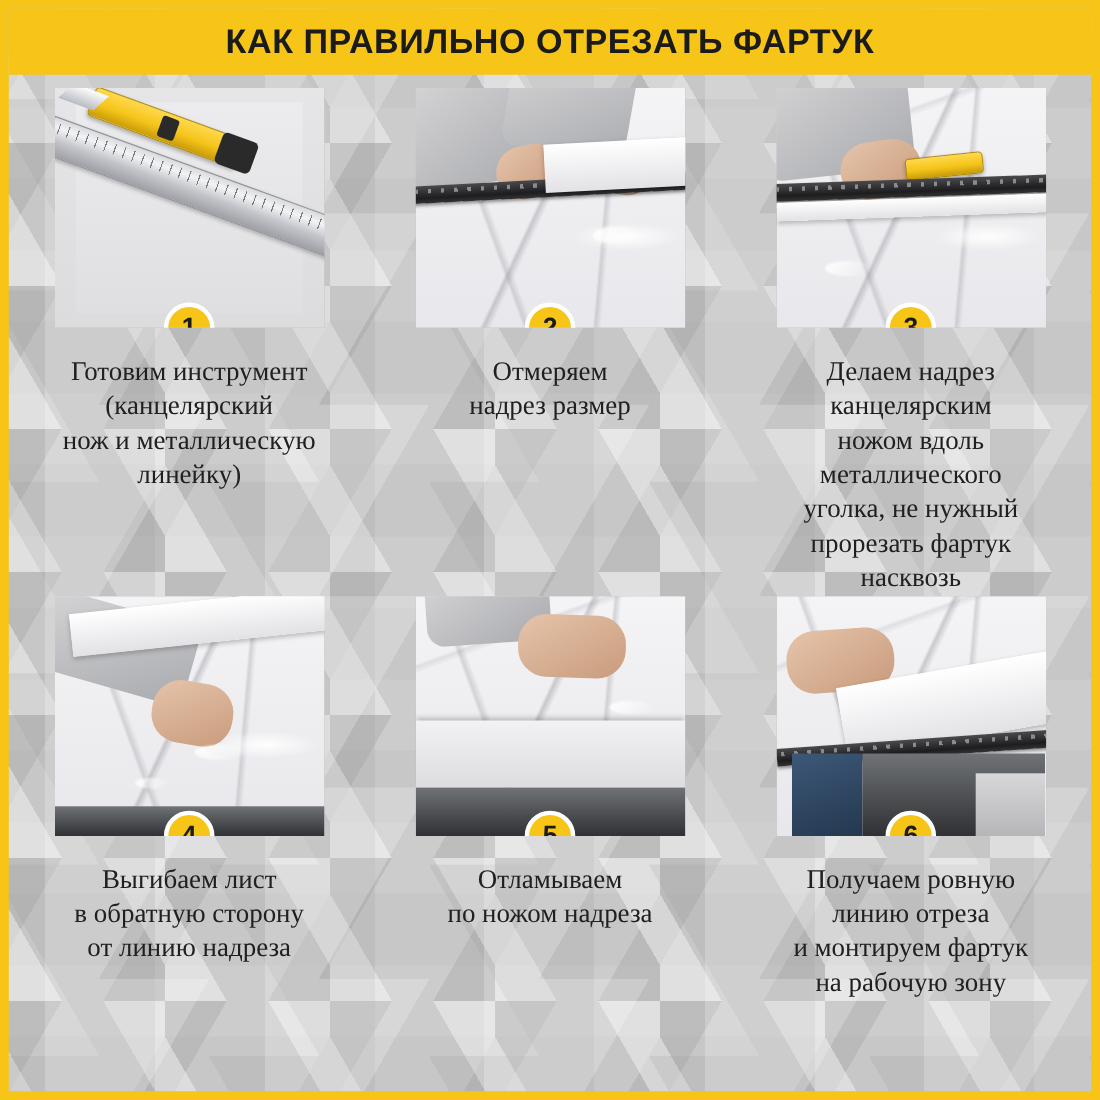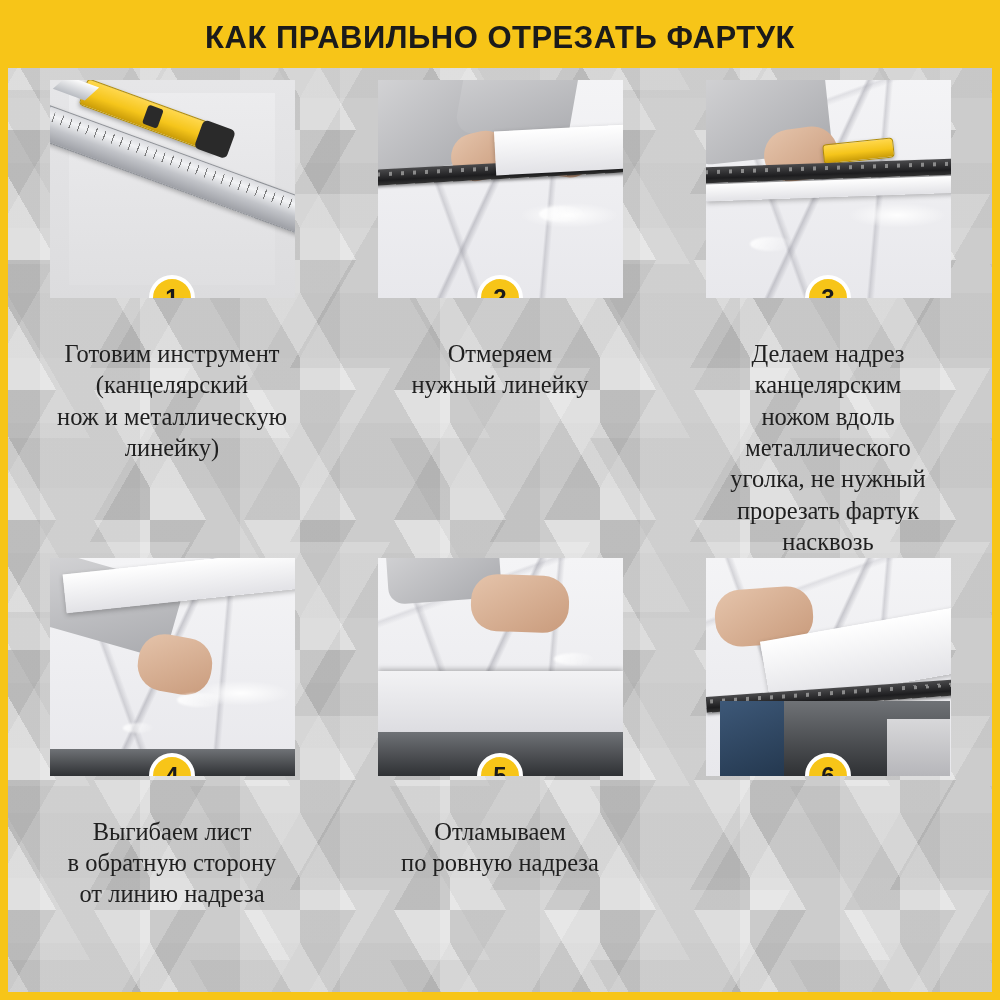--- a/index.html
+++ b/index.html
@@ -104,21 +104,21 @@
     font-family: "Liberation Sans", sans-serif;
     font-weight: bold;
     font-size: 24px;
     display: flex;
     align-items: center;
     justify-content: center;
     z-index: 5;
     box-sizing: border-box;
   }
   .caption {
-    margin-top: 40px;
+    margin-top: 24px;
     width: 300px;
     text-align: center;
     font-size: 24.5px;
     line-height: 1.28;
     color: #202020;
     font-family: "Liberation Serif", serif;
     white-space: pre-line;
   }
 
   
@@ -276,21 +276,21 @@
         <div class="sleeve" style="left:-4%;top:-6%;width:52%;height:46%;transform:rotate(-8deg);"></div>
         <div class="sleeve" style="left:34%;top:-12%;width:46%;height:40%;transform:rotate(10deg);"></div>
         <div class="hand" style="left:30%;top:24%;width:24%;height:22%;transform:rotate(-12deg);"></div>
         <div class="hand" style="left:62%;top:24%;width:26%;height:20%;transform:rotate(8deg);"></div>
         <div class="metal-bar" style="left:-2%;top:38%;width:104%;transform:rotate(-3deg);"></div>
         <div class="panel-edge" style="left:48%;top:22%;width:54%;height:20%;transform:rotate(-3deg);"></div>
         <div class="gloss" style="left:66%;top:58%;width:46px;height:16px;"></div>
         <div class="badge">2</div>
       </div>
       <div class="caption">Отмеряем
-нужный линейку</div>
+надрез размер</div>
     </div>
 
     <div class="cell">
       <div class="photo">
         <div class="marble"></div>
         <div class="sleeve" style="left:-6%;top:-8%;width:56%;height:44%;transform:rotate(-6deg);"></div>
         <div class="hand" style="left:24%;top:22%;width:30%;height:24%;transform:rotate(-8deg);"></div>
         <div class="knife" style="left:48%;top:28%;width:28%;height:18px;transform:rotate(-6deg);"></div>
         <div class="metal-bar" style="left:-2%;top:38%;width:104%;transform:rotate(-2deg);"></div>
         <div class="panel-edge" style="left:0%;top:46%;width:104%;height:8%;transform:rotate(-2deg);"></div>
@@ -326,30 +326,34 @@
       <div class="photo">
         <div class="marble"></div>
         <div class="sleeve" style="left:4%;top:-10%;width:46%;height:30%;transform:rotate(-4deg);"></div>
         <div class="hand" style="left:38%;top:8%;width:40%;height:26%;transform:rotate(2deg);"></div>
         <div style="position:absolute;left:0;top:52%;width:100%;height:28%;background:linear-gradient(#f2f2f4,#dddde1);box-shadow:0 -2px 5px rgba(0,0,0,0.25);"></div>
         <div class="dark-floor" style="left:0;bottom:0;width:100%;height:20%;"></div>
         <div class="gloss" style="left:72%;top:44%;width:40px;height:12px;"></div>
         <div class="badge">5</div>
       </div>
       <div class="caption">Отламываем
-по ровную надреза</div>
+по ножом надреза</div>
     </div>
 
     <div class="cell">
       <div class="photo">
         <div class="marble"></div>
         <div class="hand" style="left:4%;top:14%;width:40%;height:26%;transform:rotate(-4deg);"></div>
         <div class="panel-edge" style="left:24%;top:30%;width:86%;height:30%;transform:rotate(-10deg);"></div>
         <div class="metal-bar" style="left:0%;top:60%;width:104%;transform:rotate(-4deg);"></div>
         <div class="jeans" style="left:6%;top:66%;width:26%;height:34%;"></div>
         <div class="dark-floor" style="left:32%;top:66%;width:68%;height:34%;"></div>
         <div style="position:absolute;left:74%;top:74%;width:26%;height:26%;background:linear-gradient(#d8d8da,#b6b6ba);"></div>
         <div class="badge">6</div>
       </div>
+      <div class="caption">Получаем ровную
+линию отреза
+и монтируем фартук
+на рабочую зону</div>
     </div>
 
   </div>
 </div>
 
 </body></html>

